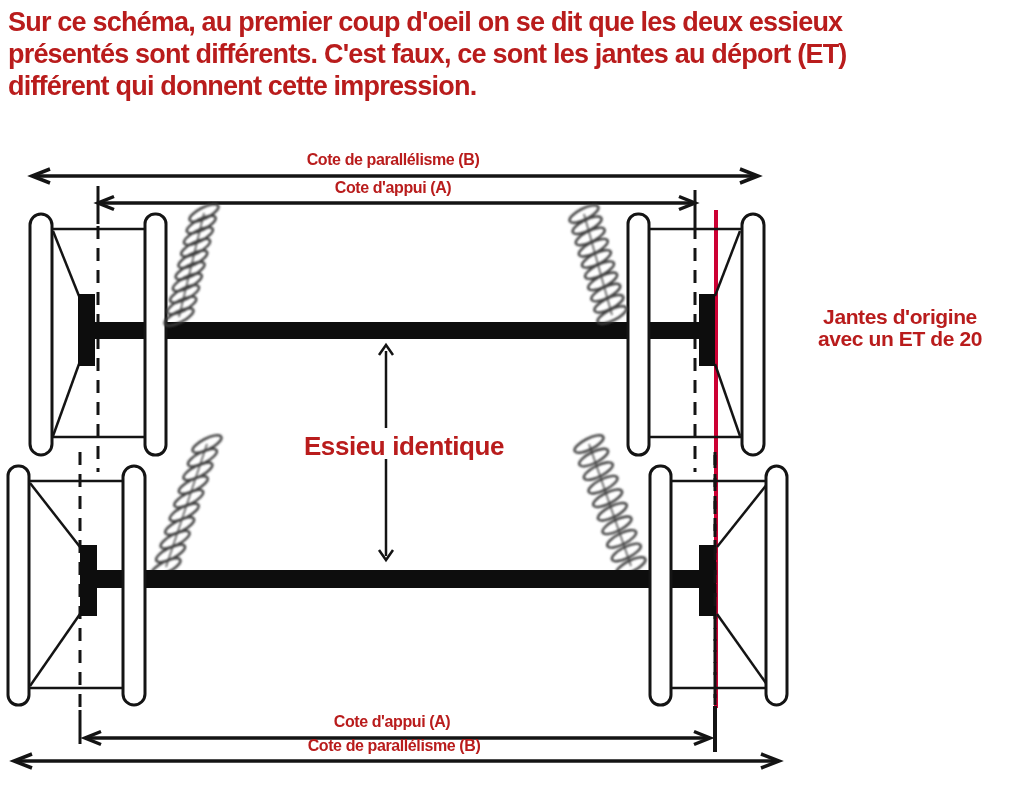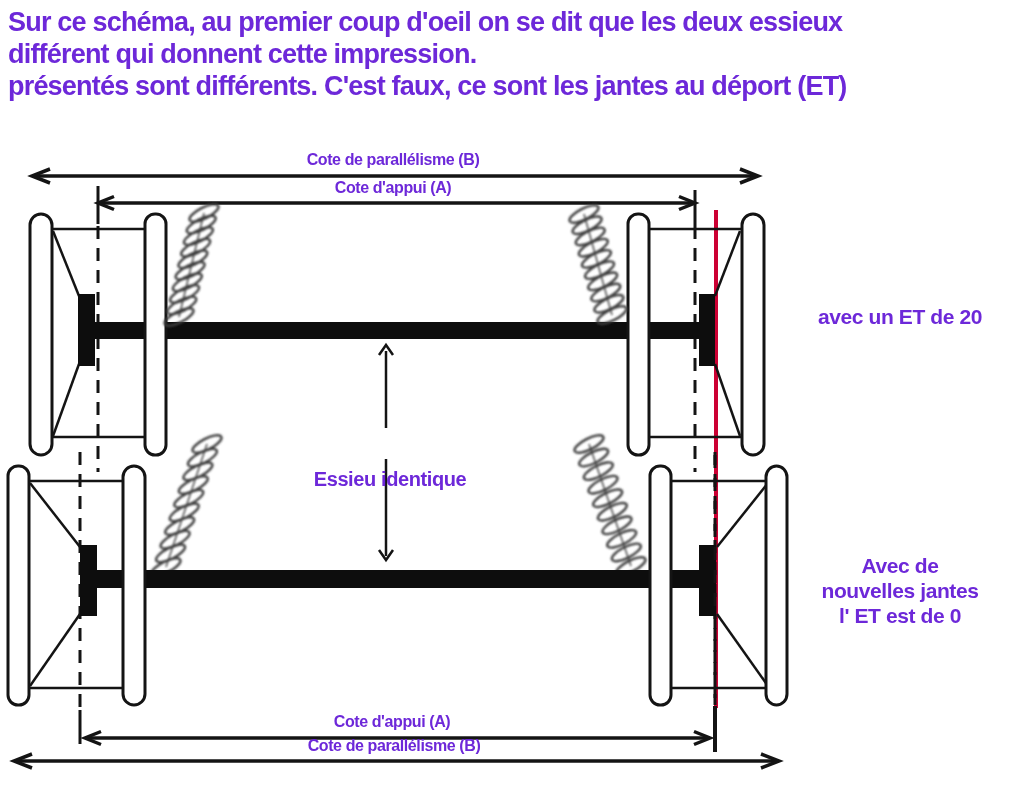--- a/index.html
+++ b/index.html
@@ -2,21 +2,21 @@
 <html><head>
 <meta charset="utf-8">
 <style>
   html,body{margin:0;padding:0;background:#fff;}
   .page{
     position:relative;
     width:1024px;height:793px;
     background:#ffffff;
     font-family:"Liberation Sans",sans-serif;
     font-weight:bold;
-    color:#6d28d9;
+    color:#b91c1c;
     overflow:hidden;
   }
   .intro{
     position:absolute;left:8px;top:6px;
     font-size:27px;line-height:32px;letter-spacing:-0.8px;
     white-space:nowrap;
   }
   .diagram-svg{position:absolute;left:0;top:0;}
   .lbl{
     position:absolute;
@@ -31,22 +31,22 @@
     text-align:center;white-space:nowrap;
   }
 </style>
 </head>
 <body>
 
 <div class="page">
 
   <div class="intro">
     <div>Sur ce schéma, au premier coup d'oeil on se dit que les deux essieux</div>
+    <div>présentés sont différents. C'est faux, ce sont les jantes au déport (ET)</div>
     <div>différent qui donnent cette impression.</div>
-    <div>présentés sont différents. C'est faux, ce sont les jantes au déport (ET)</div>
   </div>
 
   <svg class="diagram-svg" width="1024" height="793" viewBox="0 0 1024 793">
     <defs>
       <filter id="springblur" x="-30%" y="-30%" width="160%" height="160%">
         <feGaussianBlur stdDeviation="0.8"></feGaussianBlur>
       </filter>
     </defs>
 
     <line x1="716" y1="210" x2="716" y2="708" stroke-width="4" stroke="#cc0033"></line>
@@ -190,24 +190,20 @@
       <path d="M 32 754 L 14 761 L 32 768" stroke-width="3.5"></path>
       <path d="M 761 754 L 779 761 L 761 768" stroke-width="3.5"></path>
     </g>
   </svg>
 
   <div class="lbl" style="left:393px;top:151px;">Cote de parallélisme (B)</div>
   <div class="lbl" style="left:393px;top:179px;">Cote d'appui (A)</div>
   <div class="lbl" style="left:392px;top:713px;">Cote d'appui (A)</div>
   <div class="lbl" style="left:394px;top:737px;">Cote de parallélisme (B)</div>
 
-  <div class="lbl" style="left:390px;top:431px;font-size:20px;margin-top:37px;">Essieu identique</div>
+  <div class="lbl" style="left:404px;top:431px;font-size:26px;">Essieu identique</div>
 
   <div class="side" style="left:900px;top:306px;line-height:22px;">
+    <div>Jantes d'origine</div>
     <div>avec un ET de 20</div>
   </div>
-  <div class="side" style="left:900px;top:553px;line-height:25px;">
-    <div>Avec de</div>
-    <div>nouvelles jantes</div>
-    <div>l' ET est de 0</div>
-  </div>
 
 </div>
 
 </body></html>

